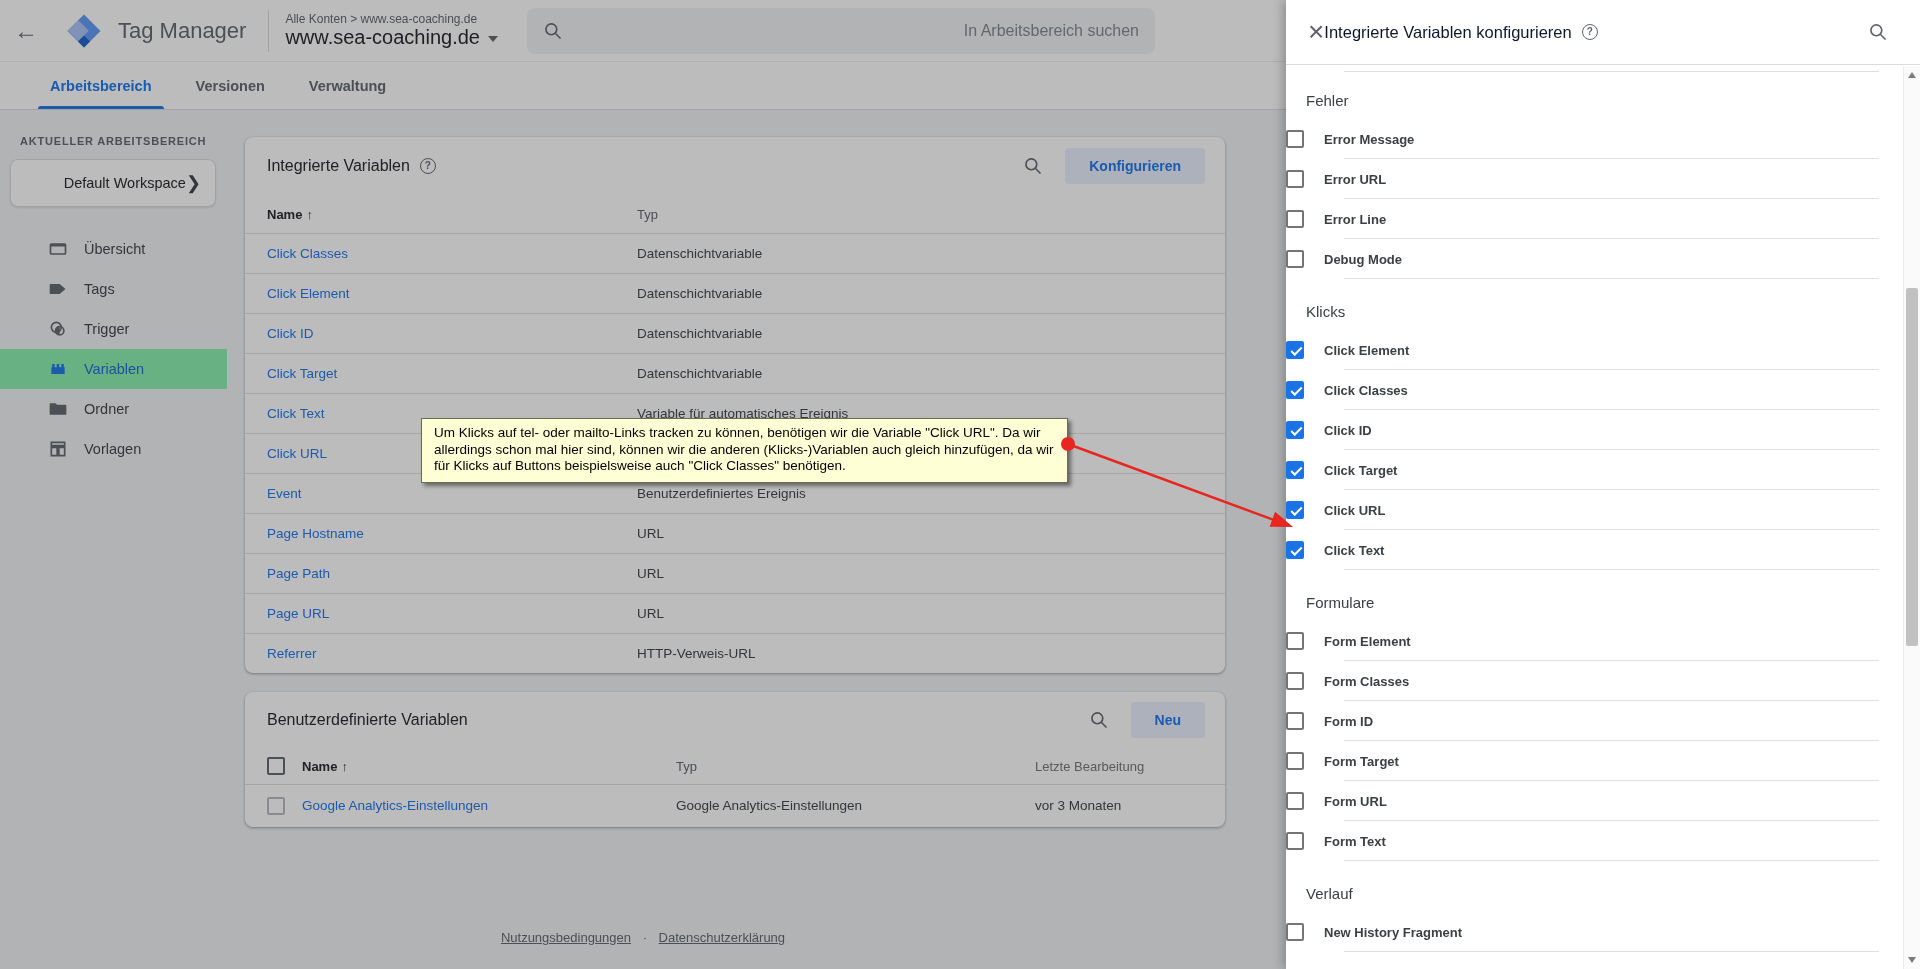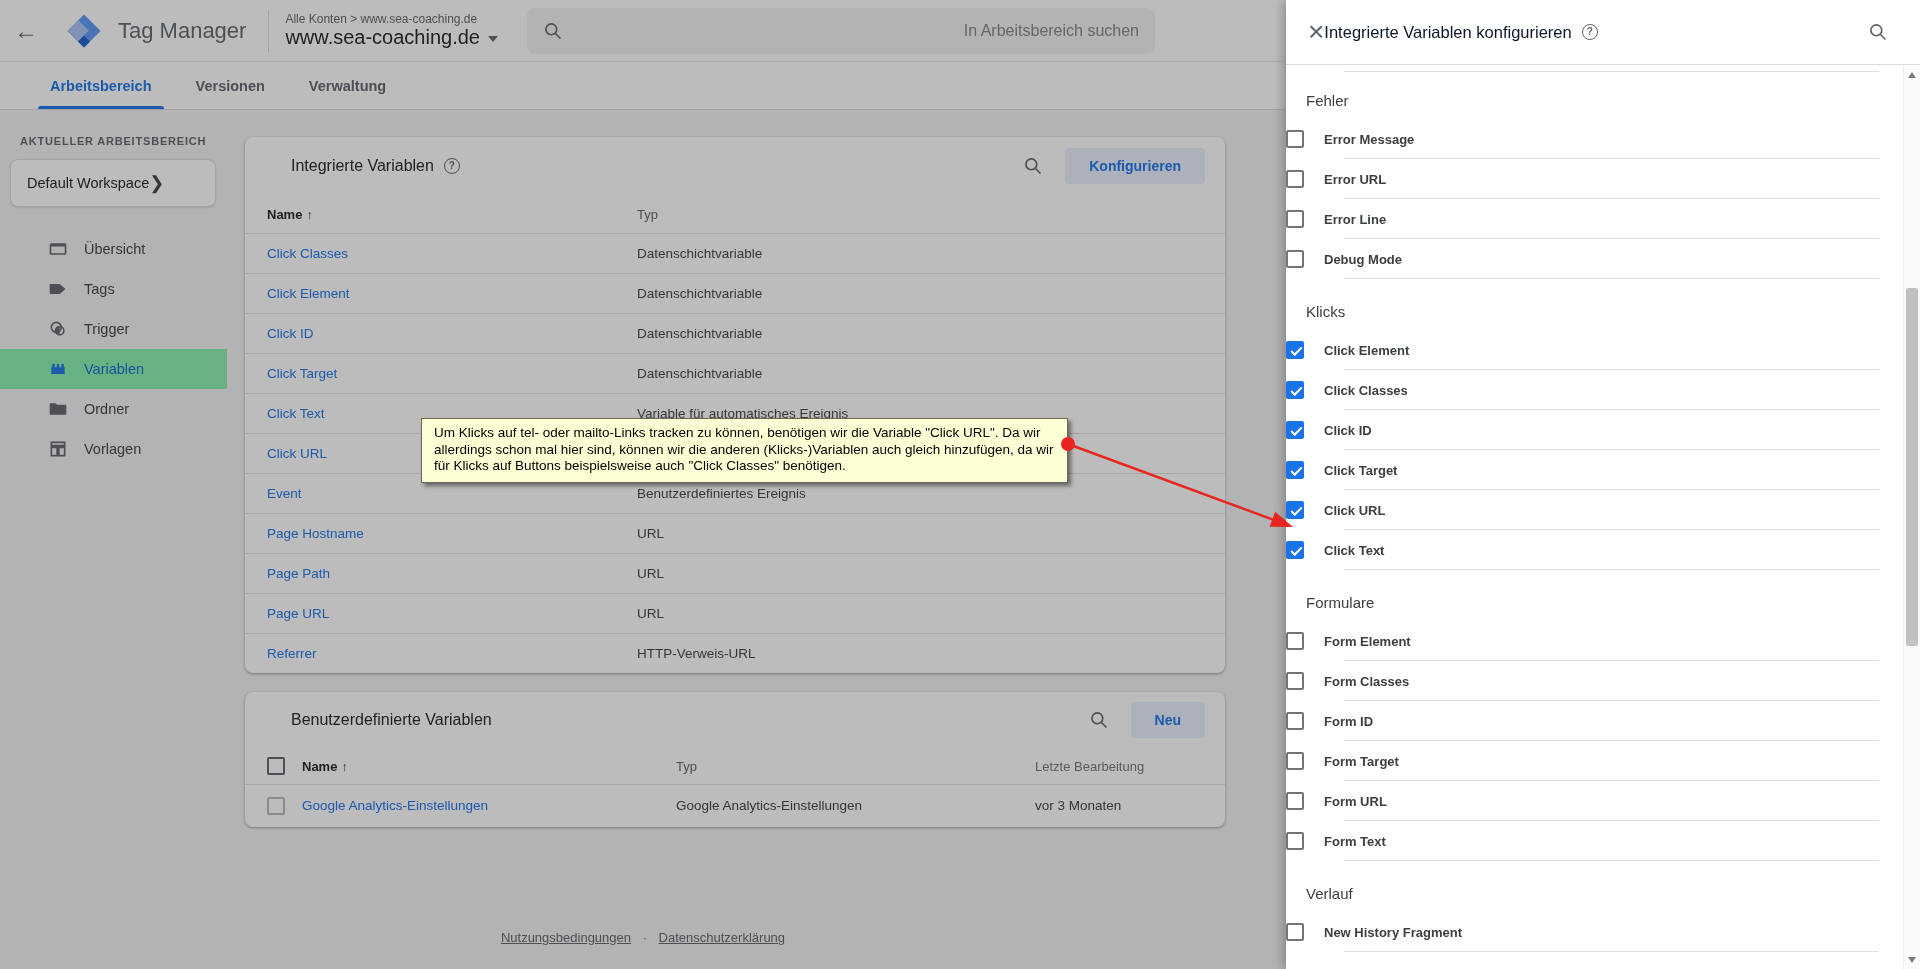--- a/index.html
+++ b/index.html
@@ -21,33 +21,33 @@
 
   
   .tabsbar { position:absolute; top:62px; left:0; right:0; height:48px; background:#fff; border-bottom:1px solid #dadce0; display:flex; align-items:stretch; padding-left:28px; z-index:2; }
   .tab { position:relative; display:flex; align-items:center; padding:0 22px; font-size:14.5px; color:#5f6368; font-weight:bold; cursor:pointer; }
   .tab.active { color:#1a73e8; }
   .tab.active::after { content:""; position:absolute; left:10px; right:10px; bottom:0; height:3px; background:#1a73e8; border-radius:3px 3px 0 0; }
 
   
   .sidebar { position:absolute; top:111px; left:0; width:227px; bottom:0; }
   .ws-label { margin:24px 0 12px 20px; font-size:11px; letter-spacing:.8px; color:#5f6368; font-weight:bold; }
-  .ws-card { margin-left:10px; width:206px; height:48px; background:#fff; border:1px solid #dadce0; border-radius:8px; display:flex; align-items:center; justify-content:flex-start; padding:0 14px 0 16px; font-size:14.5px; color:#202124; box-shadow:0 1px 2px rgba(60,64,67,.15); cursor:pointer; }
+  .ws-card { margin-left:10px; width:206px; height:48px; background:#fff; border:1px solid #dadce0; border-radius:8px; display:flex; align-items:center; justify-content:flex-end; padding:0 14px 0 16px; font-size:14.5px; color:#202124; box-shadow:0 1px 2px rgba(60,64,67,.15); cursor:pointer; }
   .ws-chevron { font-size:18px; color:#3c4043; }
   .nav { margin-top:22px; }
   .nav-item { height:40px; display:flex; align-items:center; padding-left:48px; gap:16px; font-size:14.5px; color:#3c4043; cursor:pointer; }
   .nav-item svg { width:20px; height:20px; fill:#5f6368; flex:none; }
   .nav-item.active { background:#86efac; color:#1967d2; }
   .nav-item.active svg { fill:#1a73e8; }
 
   
   .card { position:absolute; background:#fff; border-radius:8px; box-shadow:0 1px 2px rgba(60,64,67,.3), 0 1px 3px 1px rgba(60,64,67,.15); }
   .card1 { left:245px; top:137px; width:980px; height:536px; }
   .card2 { left:245px; top:692px; width:980px; height:135px; }
-  .card-head { height:58px; display:flex; align-items:center; padding:0 20px 0 22px;margin-left:24px; }
+  .card-head { height:58px; display:flex; align-items:center; padding:0 20px 0 22px; }
   .card2 .card-head { height:56px; }
   .card-title { font-size:16px; color:#202124; }
   .help-dot { width:16px; height:16px; border:1.5px solid #5f6368; border-radius:50%; color:#5f6368; font-size:10px; line-height:13px; text-align:center; margin-left:10px; font-weight:bold; }
   .spacer { flex:1; }
   .icon-btn { width:36px; height:36px; display:flex; align-items:center; justify-content:center; cursor:pointer; }
   .ton-btn { height:36px; padding:0 24px; margin-left:14px; background:#e8f0fe; color:#1a73e8; font-size:14px; font-weight:bold; border:none; border-radius:4px; cursor:pointer; }
 
   .thead { display:grid; grid-template-columns:370px 1fr; padding:0 22px; height:38px; align-items:center; font-size:13px; }
   .thead .col-name { color:#202124; font-weight:bold; }
   .thead .col-type { color:#5f6368; }

